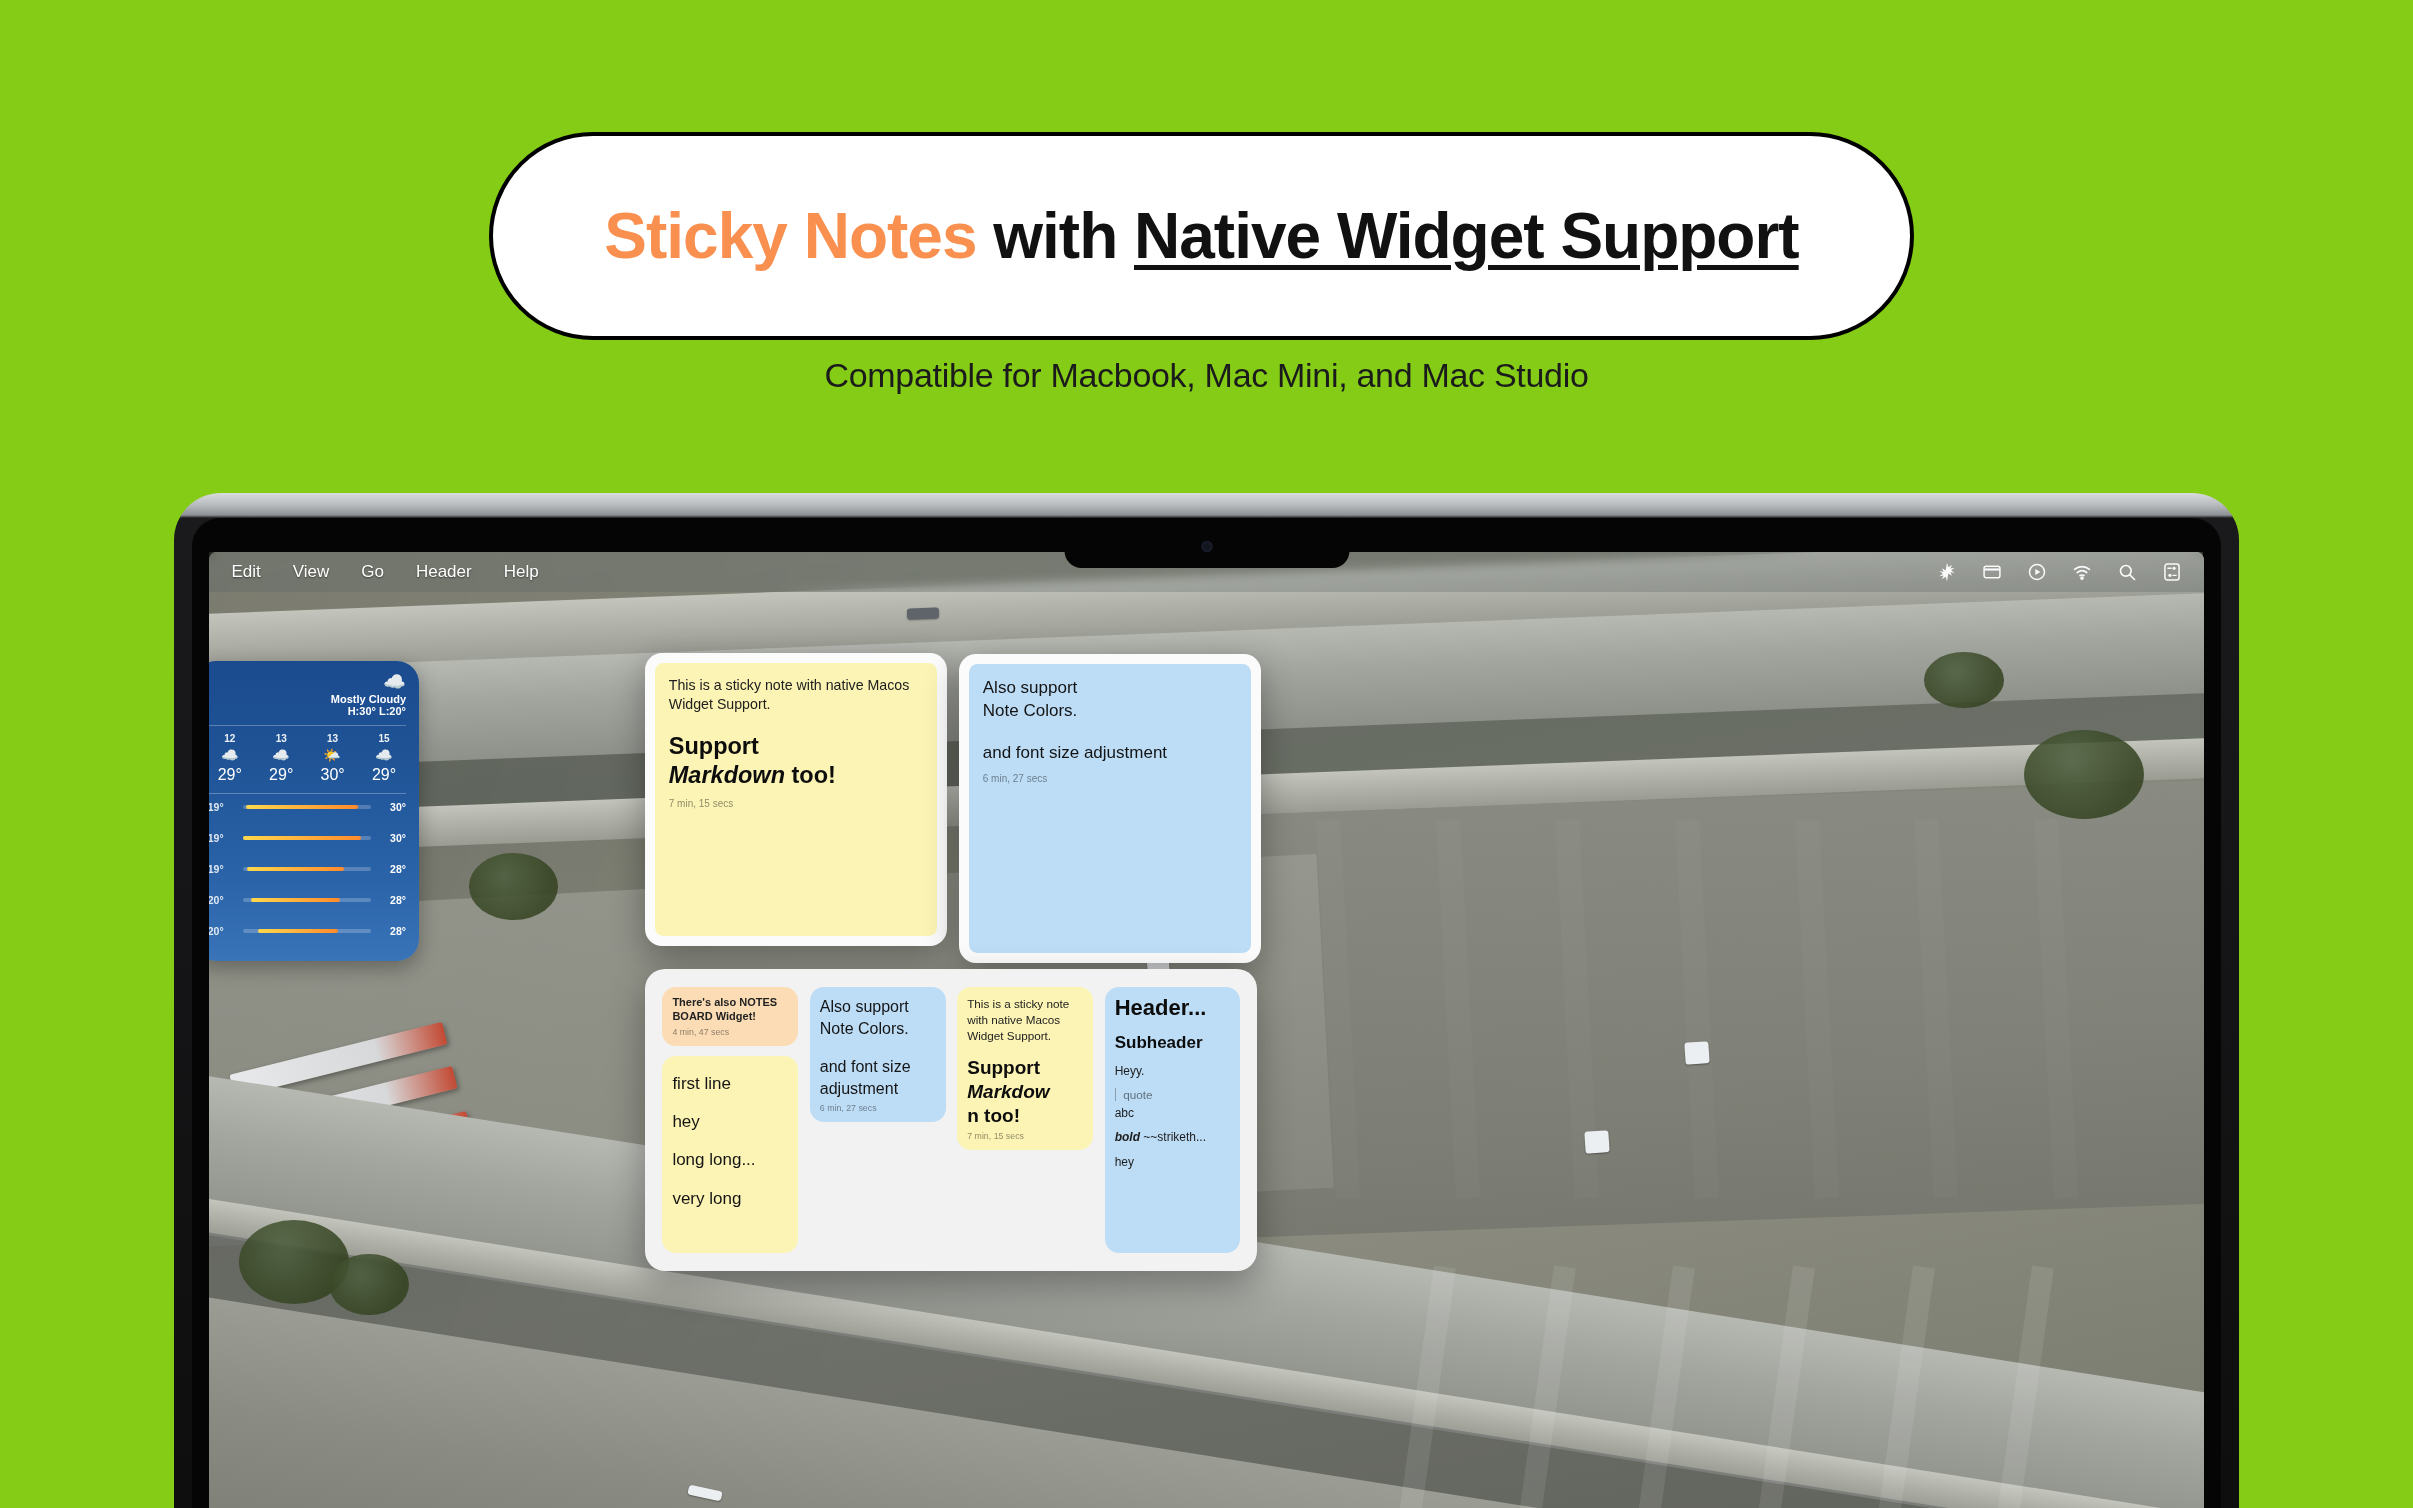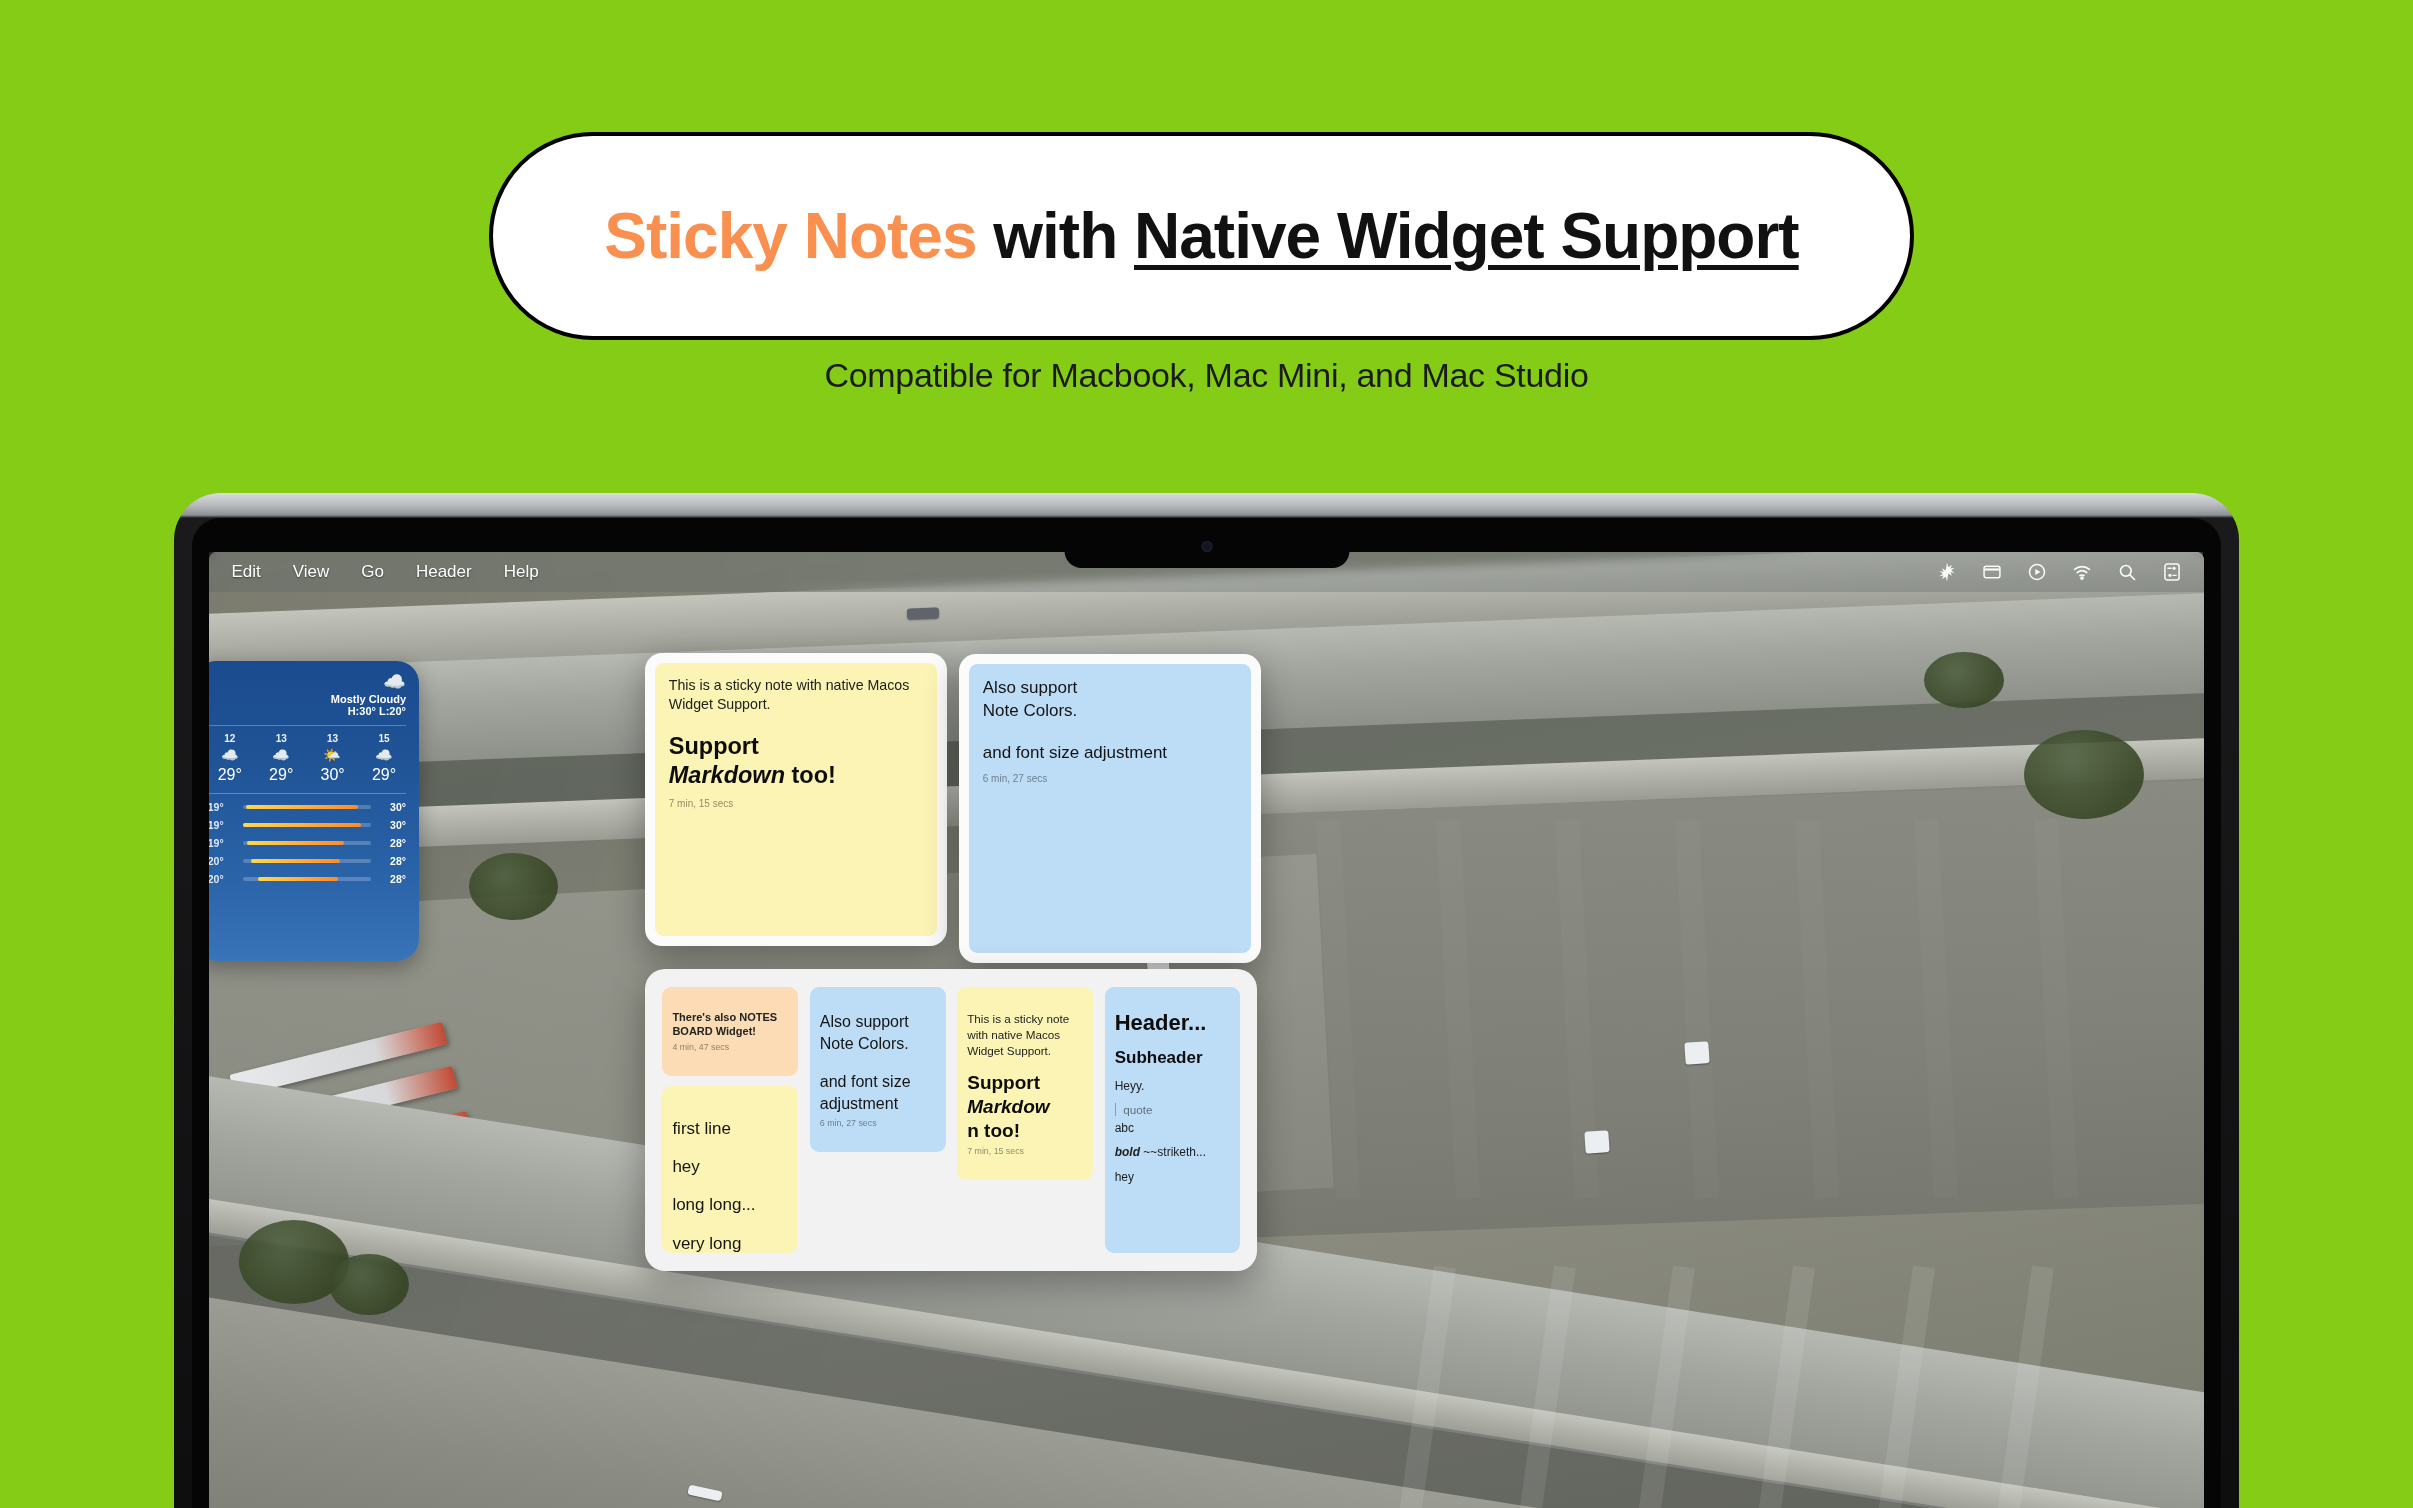--- a/index.html
+++ b/index.html
@@ -138,21 +138,21 @@
   .w-top { text-align: right; }
   .w-cloud { font-size: 18.4px; line-height: 1; }
   .w-cond { font-weight: 700; font-size: 11px; margin-top: 1.7px; }
   .w-hl { font-weight: 700; font-size: 11px; }
   .w-div { height:0.8px; background: rgba(255,255,255,.28); margin: 8.4px 0 6.7px; }
   .w-hours { display: flex; justify-content: space-between; }
   .w-hour { display:flex; flex-direction:column; align-items:center; gap:4.2px; width: 44px;}
   .w-hour .hr { font-size: 10px; font-weight:700; opacity:.92;}
   .w-hour .ic { font-size: 14.2px; line-height:1; }
   .w-hour .tp { font-size: 16px; font-weight:400; }
-  .w-days { margin-top: 7.5px; display:flex; flex-direction:column; gap: 6px; }
+  .w-days { margin-top: 7.5px; display:flex; flex-direction:column; gap: 19px; }
   .w-day { display:flex; align-items:center; gap: 6.7px; }
   .w-day .lo, .w-day .hi { font-size: 10.5px; font-weight: 700; width: 28.5px; }
   .w-day .lo { text-align:left; opacity:.85;}
   .w-day .hi { text-align:right; }
   .w-bar { position:relative; flex:1; height: 4.2px; border-radius:2.5px; background: rgba(255,255,255,.22); }
   .w-bar i { position:absolute; top:0; height:4.2px; border-radius:2.5px; background: linear-gradient(90deg,#ffd84d,#ff8a2b); }
 
   
   .note-win {
     position: absolute;
@@ -186,21 +186,21 @@
     width: 612px; height: 302px;
     border-radius: 20px;
     background: #f2f2f2;
     box-shadow: 0 13.4px 37px rgba(0,0,0,.32);
     z-index: 24;
     padding: 18.4px 17px;
     display: flex; gap: 11.7px;
     overflow: hidden;
   }
   .bcol { flex: 1; display: flex; flex-direction: column; gap: 10px; min-width: 0; }
-  .bcard { border-radius: 9px; padding: 24px 10px; overflow: hidden; }
+  .bcard { border-radius: 14px; padding: 9px 10px; overflow: hidden; }
   .bcard.grow { flex: 1; }
   .bc-t  { font-size: 11px; font-weight: 700; line-height: 1.25; color: #222; }
   .bc-time { font-size: 8.8px; color: rgba(0,0,0,.45); margin-top: 3.4px; }
   .bc-line { font-size: 17px; color: #151515; margin: 8.4px 0 18.4px; }
   .bc-mid { font-size: 16px; line-height: 1.38; color: #151515; }
   .bc-sm  { font-size: 11.7px; line-height: 1.33; color: #222; }
   .bc-bold { font-size: 19px; font-weight: 700; line-height: 1.24; color: #0d0d0d;}
   .bc-bold i { font-style: italic; }
   .bc-h1 { font-size: 22px; font-weight: 700; color:#0d0d0d; line-height:1.1; }
   .bc-h2 { font-size: 17px; font-weight: 700; color:#0d0d0d; line-height:1.1; margin-top: 13.4px;}

